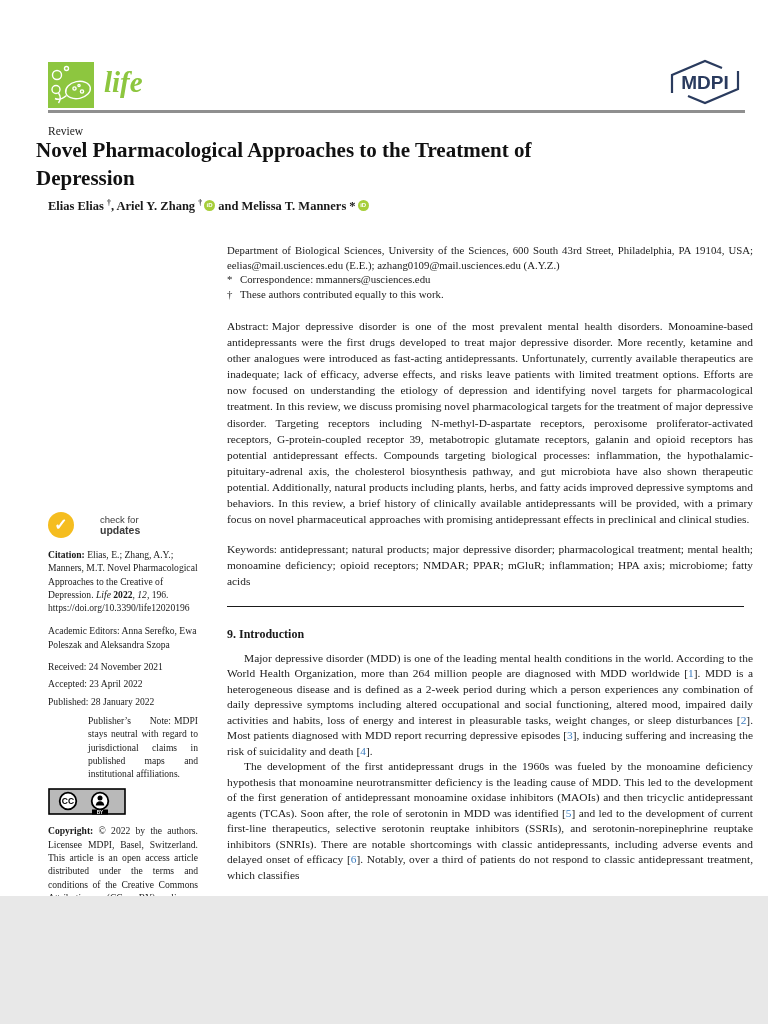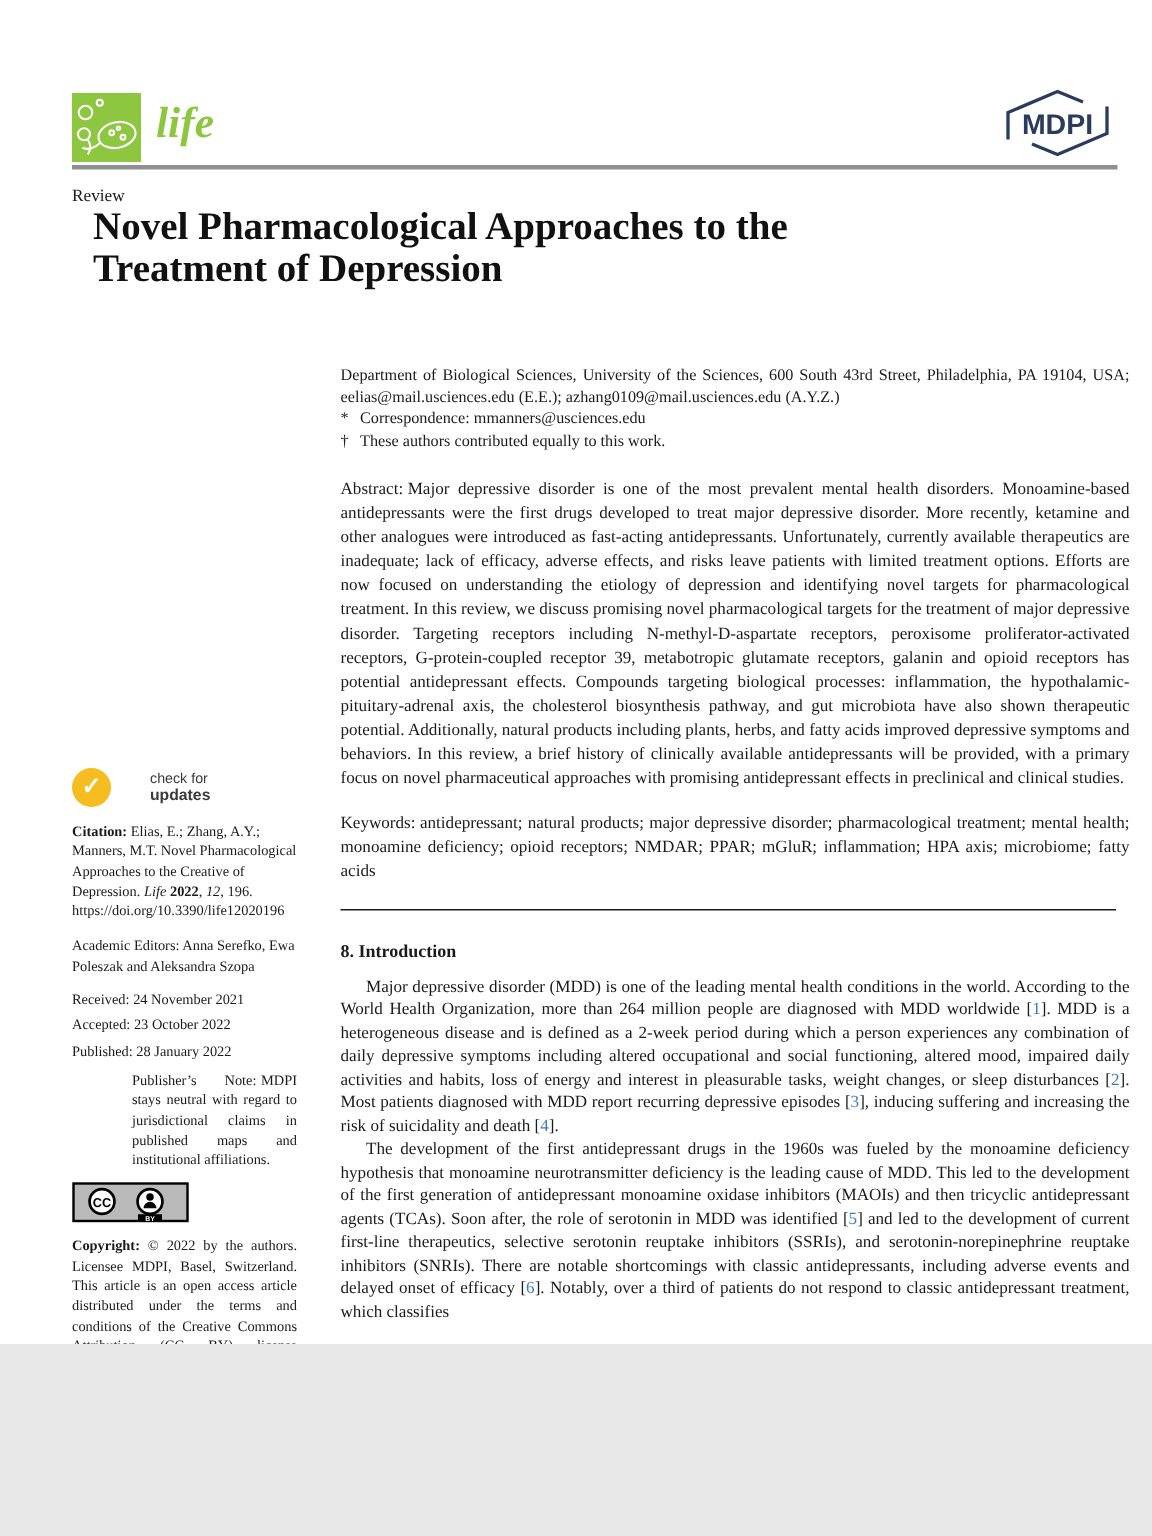--- a/index.html
+++ b/index.html
@@ -12,21 +12,21 @@
     color:#1a1a1a;
     overflow:hidden;
   }
   
   .life-logo{position:absolute;left:48px;top:62px;width:46px;height:46px;}
   .life-word{position:absolute;left:104px;top:66px;font-size:29px;font-style:italic;color:#8DC63F;font-weight:bold;}
   .mdpi-logo{position:absolute;left:664px;top:58px;width:82px;height:48px;}
   .header-rule{position:absolute;left:48px;top:110px;width:697px;height:3px;background:#8f8f8f;}
   
   .review-label{position:absolute;left:48px;top:125px;font-size:11.5px;}
-  .title{position:absolute;left:62px;top:137px;width:570px;font-size:26px;line-height:27.5px;font-weight:bold;color:#111;}
+  .title{position:absolute;left:36px;top:137px;width:570px;font-size:21px;line-height:27.5px;font-weight:bold;color:#111;}
   .authors{position:absolute;left:48px;top:198px;width:600px;font-size:12.5px;font-weight:bold;}
   .sup{vertical-align:super;font-size:0.62em;}
   .orcid{display:inline-block;width:11px;height:11px;border-radius:50%;background:#A6CE39;position:relative;vertical-align:-1px;margin-left:2px;}
   .orcid::after{content:"iD";position:absolute;left:0;top:0;width:11px;height:11px;color:#fff;font-size:6px;line-height:11px;text-align:center;font-family:"Liberation Sans",sans-serif;}
   
   .main-col{position:absolute;left:210px;top:243px;width:526px;margin-left:17px;}
   .affil{font-size:10.8px;line-height:14.5px;text-align:justify;}
   .affil-row{display:flex;font-size:10.8px;line-height:14.5px;}
   .affil-marker{width:13px;flex:0 0 13px;}
   .abstract{margin-top:17px;font-size:11.4px;line-height:16.1px;text-align:justify;}
@@ -82,60 +82,61 @@
       <path d="M8,35 L8,17 L41,3 L58,10"></path>
       <path d="M74,13 L74,31 L41,45 L24,38"></path>
     </g>
     <text x="41" y="31" text-anchor="middle" font-family="Liberation Sans, sans-serif" font-size="19" font-weight="bold" fill="#2A3B5E">MDPI</text>
   </svg>
 
   <div class="header-rule"></div>
 
   <div class="review-label">Review</div>
   <div class="title">Novel Pharmacological Approaches to the Treatment of Depression</div>
+  <div class="authors"><span>Elias Elias </span><span class="sup">†</span><span>, Ariel Y. Zhang </span><span class="sup">†</span><span class="orcid"></span><span> and Melissa T. Manners *</span><span class="orcid"></span></div>
 
   <div class="main-col">
     <div class="affil">Department of Biological Sciences, University of the Sciences, 600 South 43rd Street, Philadelphia, PA 19104, USA; eelias@mail.usciences.edu (E.E.); azhang0109@mail.usciences.edu (A.Y.Z.)</div>
     <div class="affil-row">
       <span class="affil-marker">*</span>
       <span>Correspondence: mmanners@usciences.edu</span>
     </div>
     <div class="affil-row">
       <span class="affil-marker">†</span>
       <span>These authors contributed equally to this work.</span>
     </div>
 
     <p class="abstract"><span class="lbl">Abstract:</span><span>Major depressive disorder is one of the most prevalent mental health disorders. Monoamine-based antidepressants were the first drugs developed to treat major depressive disorder. More recently, ketamine and other analogues were introduced as fast-acting antidepressants. Unfortunately, currently available therapeutics are inadequate; lack of efficacy, adverse effects, and risks leave patients with limited treatment options. Efforts are now focused on understanding the etiology of depression and identifying novel targets for pharmacological treatment. In this review, we discuss promising novel pharmacological targets for the treatment of major depressive disorder. Targeting receptors including N-methyl-D-aspartate receptors, peroxisome proliferator-activated receptors, G-protein-coupled receptor 39, metabotropic glutamate receptors, galanin and opioid receptors has potential antidepressant effects. Compounds targeting biological processes: inflammation, the hypothalamic-pituitary-adrenal axis, the cholesterol biosynthesis pathway, and gut microbiota have also shown therapeutic potential. Additionally, natural products including plants, herbs, and fatty acids improved depressive symptoms and behaviors. In this review, a brief history of clinically available antidepressants will be provided, with a primary focus on novel pharmaceutical approaches with promising antidepressant effects in preclinical and clinical studies.</span></p>
 
     <p class="keywords"><span class="lbl">Keywords:</span><span>antidepressant; natural products; major depressive disorder; pharmacological treatment; mental health; monoamine deficiency; opioid receptors; NMDAR; PPAR; mGluR; inflammation; HPA axis; microbiome; fatty acids</span></p>
 
     <hr class="sep-rule">
 
-    <div class="sec-head">8. Introduction</div>
+    <div class="sec-head">9. Introduction</div>
     <p class="para"><span>Major depressive disorder (MDD) is one of the leading mental health conditions in the world. According to the World Health Organization, more than 264 million people are diagnosed with MDD worldwide [</span><span class="ref">1</span><span>]. MDD is a heterogeneous disease and is defined as a 2-week period during which a person experiences any combination of daily depressive symptoms including altered occupational and social functioning, altered mood, impaired daily activities and habits, loss of energy and interest in pleasurable tasks, weight changes, or sleep disturbances [</span><span class="ref">2</span><span>]. Most patients diagnosed with MDD report recurring depressive episodes [</span><span class="ref">3</span><span>], inducing suffering and increasing the risk of suicidality and death [</span><span class="ref">4</span><span>].</span></p>
     <p class="para para2"><span>The development of the first antidepressant drugs in the 1960s was fueled by the monoamine deficiency hypothesis that monoamine neurotransmitter deficiency is the leading cause of MDD. This led to the development of the first generation of antidepressant monoamine oxidase inhibitors (MAOIs) and then tricyclic antidepressant agents (TCAs). Soon after, the role of serotonin in MDD was identified [</span><span class="ref">5</span><span>] and led to the development of current first-line therapeutics, selective serotonin reuptake inhibitors (SSRIs), and serotonin-norepinephrine reuptake inhibitors (SNRIs). There are notable shortcomings with classic antidepressants, including adverse events and delayed onset of efficacy [</span><span class="ref">6</span><span>]. Notably, over a third of patients do not respond to classic antidepressant treatment, which classifies</span></p>
   </div>
 
   <div class="sidebar">
 
     <div class="chk-badge">
       <div class="chk-circle">✓</div>
       <div class="chk-text">
         <div>check for</div>
         <div class="l2">updates</div>
       </div>
     </div>
 
     <div class="sb-citation"><span class="b">Citation: </span><span>Elias, E.; Zhang, A.Y.; Manners, M.T. Novel Pharmacological Approaches to the Creative of Depression. </span><span class="i">Life </span><span class="b">2022</span><span>, </span><span class="i">12</span><span>, 196. </span><span>https://doi.org/10.3390/life12020196</span></div>
 
     <div class="sb-editors">Academic Editors: Anna Serefko, Ewa Poleszak and Aleksandra Szopa</div>
 
     <div class="sb-dates">
       <div>Received: 24 November 2021</div>
-      <div>Accepted: 23 October 2022</div>
+      <div>Accepted: 23 April 2022</div>
       <div>Published: 28 January 2022</div>
     </div>
 
     <div class="sb-note"><span class="lbl">Publisher’s Note:</span><span>MDPI stays neutral with regard to jurisdictional claims in published maps and institutional affiliations.</span></div>
 
     <svg class="cc-badge" width="78" height="28" viewBox="0 0 78 28">
       <rect x="1" y="1" width="76" height="25" fill="#b9b9b9" stroke="#000" stroke-width="1.6"></rect>
       <circle cx="20" cy="13" r="8.3" fill="#fff" stroke="#000" stroke-width="1.8"></circle>
       <text x="20" y="16.4" text-anchor="middle" font-family="Liberation Sans, sans-serif" font-size="8.5" font-weight="bold" fill="#000">CC</text>
       <circle cx="52" cy="13" r="8.3" fill="#fff" stroke="#000" stroke-width="1.8"></circle>

